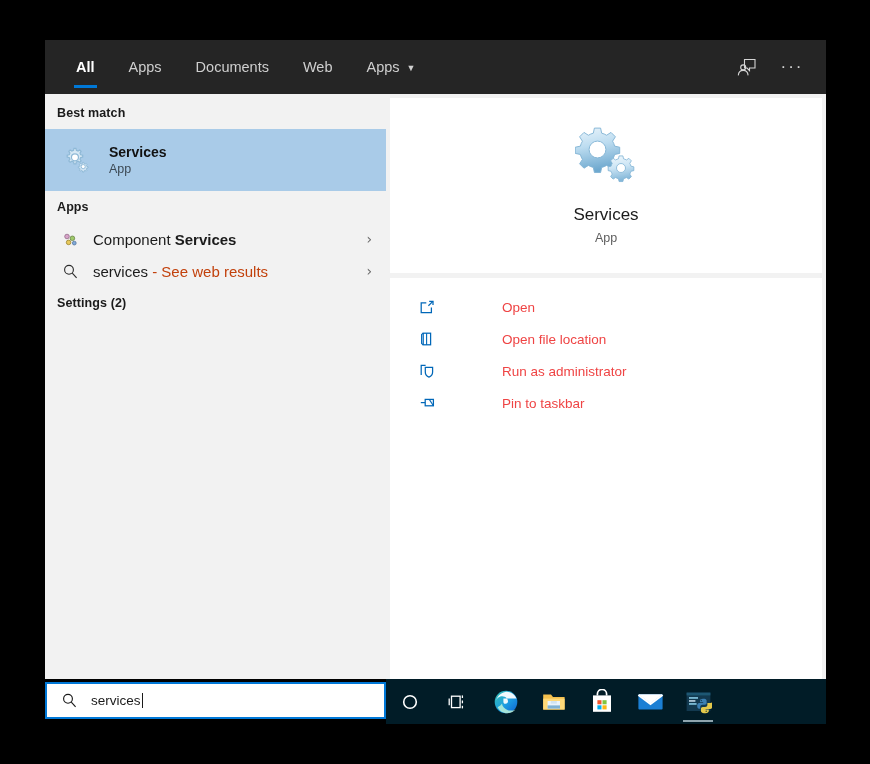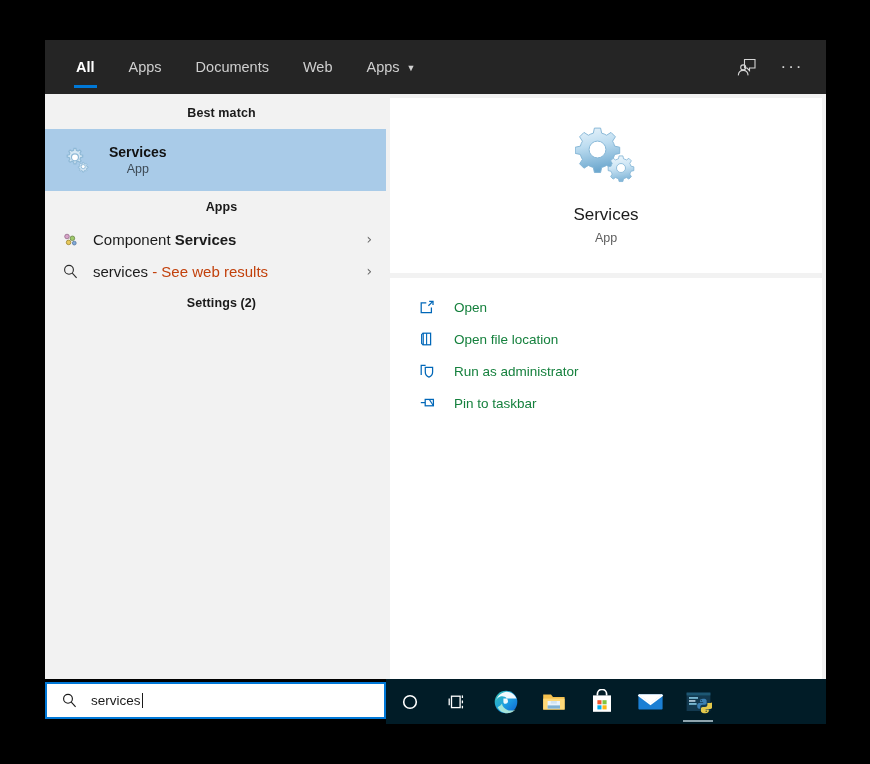--- a/index.html
+++ b/index.html
@@ -72,21 +72,21 @@
   }
   .hdr-icon {
     width: 32px; height: 32px;
     display: flex; align-items: center; justify-content: center;
     color: #d6d6d6;
     cursor: default;
   }
   #ellipsis-icon { font-size: 17px; letter-spacing: 2px; color: #d6d6d6; }
 
   
-  #body { flex: 1 1 auto; display: flex; min-height: 0; text-align: center; }
+  #body { flex: 1 1 auto; display: flex; min-height: 0; }
 
   
   #left-pane {
     width: 341px;
     background: #f2f2f2;
     flex: 0 0 auto;
     padding-top: 3px;
     overflow: hidden;
   }
   .section-header {
@@ -179,21 +179,21 @@
     height: 32px;
     padding-left: 26px;
     cursor: default;
   }
   .action-row .a-icon {
     width: 22px; flex: 0 0 22px;
     display: flex; align-items: center; justify-content: center;
     margin-right: 16px;
     color: #0067b8;
   }
-  .action-row .a-label { font-size: 13.5px; color: #15803d; }
+  .action-row .a-label { font-size: 13.5px; color: #ef4444; margin-left: 48px; }
 
   
   #search-box {
     position: absolute;
     left: 45px;
     top: 682px;
     width: 341px;
     height: 37px;
     background: #ffffff;
     border: 2px solid #0078d7;

